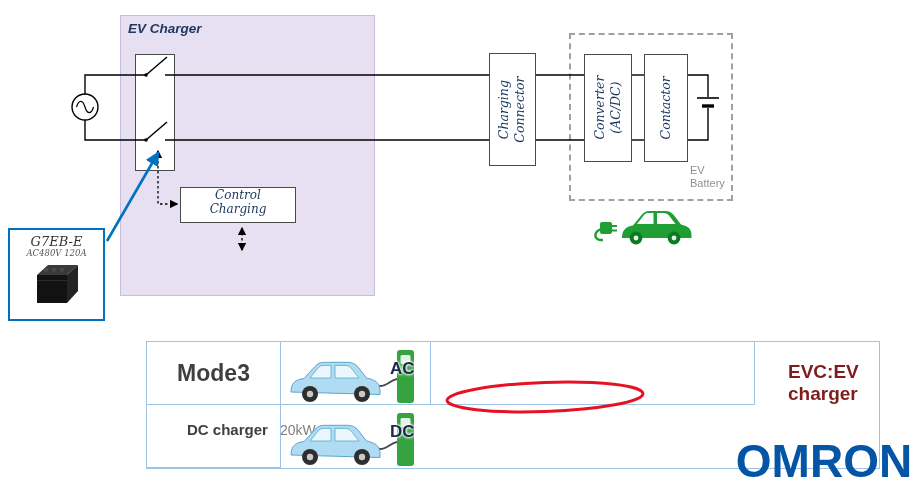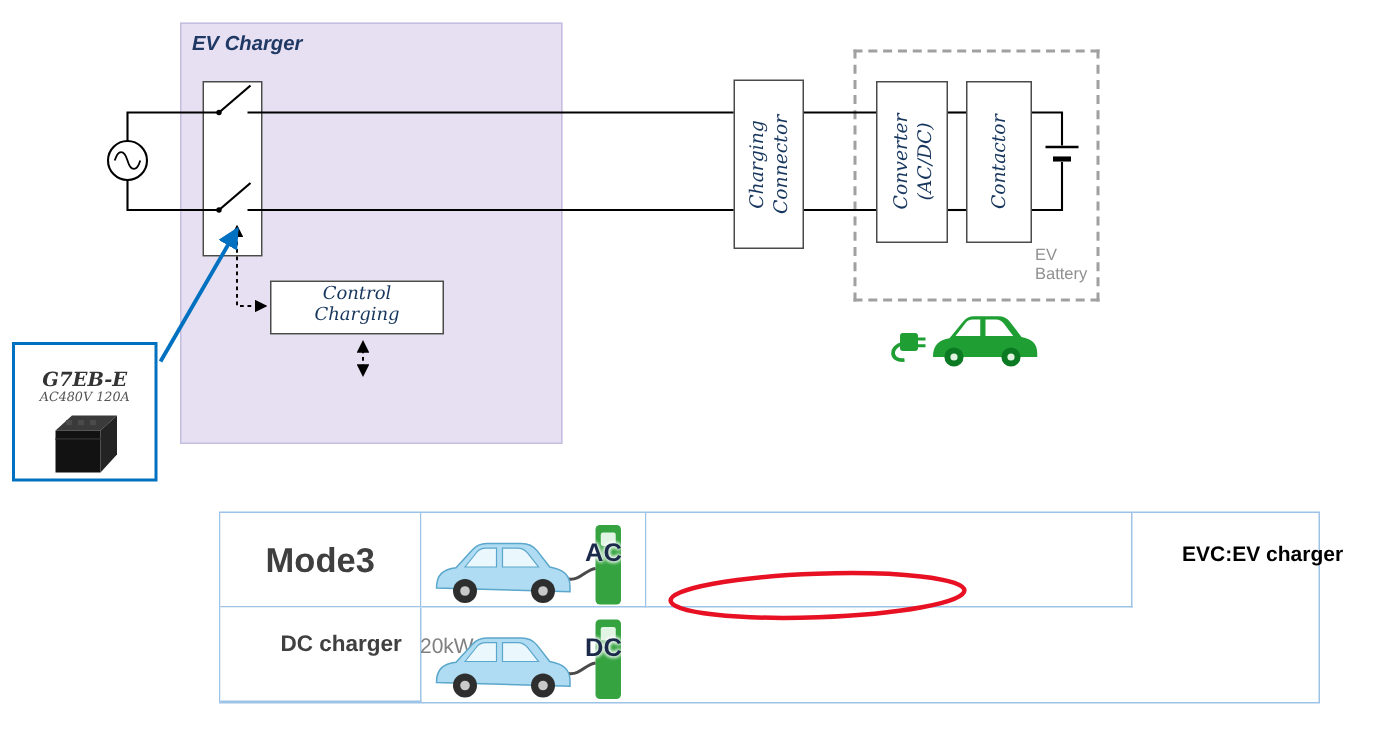--- a/index.html
+++ b/index.html
@@ -10,29 +10,29 @@
   .script{font-family:"DejaVu Serif",serif;font-style:italic;color:#17365D}
   .vflex{display:flex;flex-direction:column;align-items:center;justify-content:flex-start}
   .rotwrap{display:flex;align-items:center;justify-content:center;height:100%;width:100%}
   .rotin{transform:rotate(-90deg);white-space:nowrap;text-align:center;line-height:1.25;font-size:12.5px}
   .rotin span{display:block}
   #purple{position:absolute;left:120px;top:15px;width:255px;height:281px;background:#E6E0F2;border:1px solid #C6BEE0;z-index:1}
   #evlabel{position:absolute;left:128px;top:21px;font-weight:bold;font-style:italic;font-size:13.5px;color:#1F3864;z-index:3}
   #dashedbox{position:absolute;left:569px;top:33px;width:164px;height:168px;border:2px dashed #A0A0A0;z-index:1}
   #batlabel{position:absolute;left:690px;top:164px;width:44px;text-align:left;font-size:11px;line-height:1.2;color:#909090;z-index:2}
   #g7box{position:absolute;left:8px;top:228px;width:97px;height:93px;background:#fff;border:2px solid #0070C0;z-index:2;text-align:center}
-  #g7name{font-size:13px;font-weight:bold;margin-top:16px;color:#333}
+  #g7name{font-size:13px;font-weight:normal;margin-top:4px;color:#333}
   #g7spec{font-size:8.5px;color:#555;margin-top:-1px}
   #table{position:absolute;left:146px;top:341px;width:734px;height:128px;border:1px solid #9DC3E6;display:grid;grid-template-columns:134px 150px 324px;grid-auto-rows:63px;z-index:2;background:#fff}
   .tcell{border-right:1px solid #9DC3E6;border-bottom:1px solid #9DC3E6;position:relative;background:#fff}
   .mode{display:flex;align-items:center;justify-content:center;font-weight:bold;font-size:23px;color:#3F3F3F}
   .ttl{position:absolute;font-weight:bold;font-size:15px;color:#404040}
   .dtl{position:absolute;font-size:14px;color:#595959}
   .acdc{position:absolute;z-index:8;font-weight:bold;font-size:17px;color:#1B2A4A;text-shadow:0 0 3px #fff,0 0 3px #fff,0 0 3px #fff}
-  #note{position:absolute;left:788px;top:361px;font-weight:bold;font-size:14px;color:#000000;z-index:2}
+  #note{position:absolute;left:788px;top:361px;font-weight:bold;font-size:19px;color:#7f1d1d;z-index:2}
   #omron{position:absolute;left:731px;top:434px;width:186px;text-align:center;font-weight:bold;font-size:46px;letter-spacing:0px;color:#0455A5;z-index:2}
   svg.main{position:absolute;left:0;top:0;z-index:6;pointer-events:none}
 </style>
 </head>
 <body>
 
 <div id="canvas">
 
   <div id="purple"></div>
   <div id="evlabel">EV Charger</div>
@@ -101,20 +101,21 @@
     <div class="tcell">
       <div class="ttl" style="left:40px;top:16px">DC charger</div>
       <div class="dtl" style="left:133px;top:17px;color:#808080">20kW~</div>
     </div>
   </div>
 
   <div class="acdc" style="left:390px;top:359px">AC</div>
   <div class="acdc" style="left:390px;top:422px">DC</div>
 
   <div id="note">EVC:EV charger</div>
+  <div id="omron">OMRON</div>
 
   <svg class="main" width="919" height="493" viewBox="0 0 919 493">
     <defs>
       <marker id="ab" viewBox="0 0 10 10" refX="8.5" refY="5" markerWidth="6.5" markerHeight="6.5" orient="auto-start-reverse">
         <path d="M0,0 L10,5 L0,10 Z" fill="#000"></path>
       </marker>
       <marker id="abl" viewBox="0 0 10 10" refX="8.5" refY="5" markerWidth="5.5" markerHeight="5.5" orient="auto-start-reverse">
         <path d="M0,0 L10,5 L0,10 Z" fill="#0070C0"></path>
       </marker>
     </defs>

